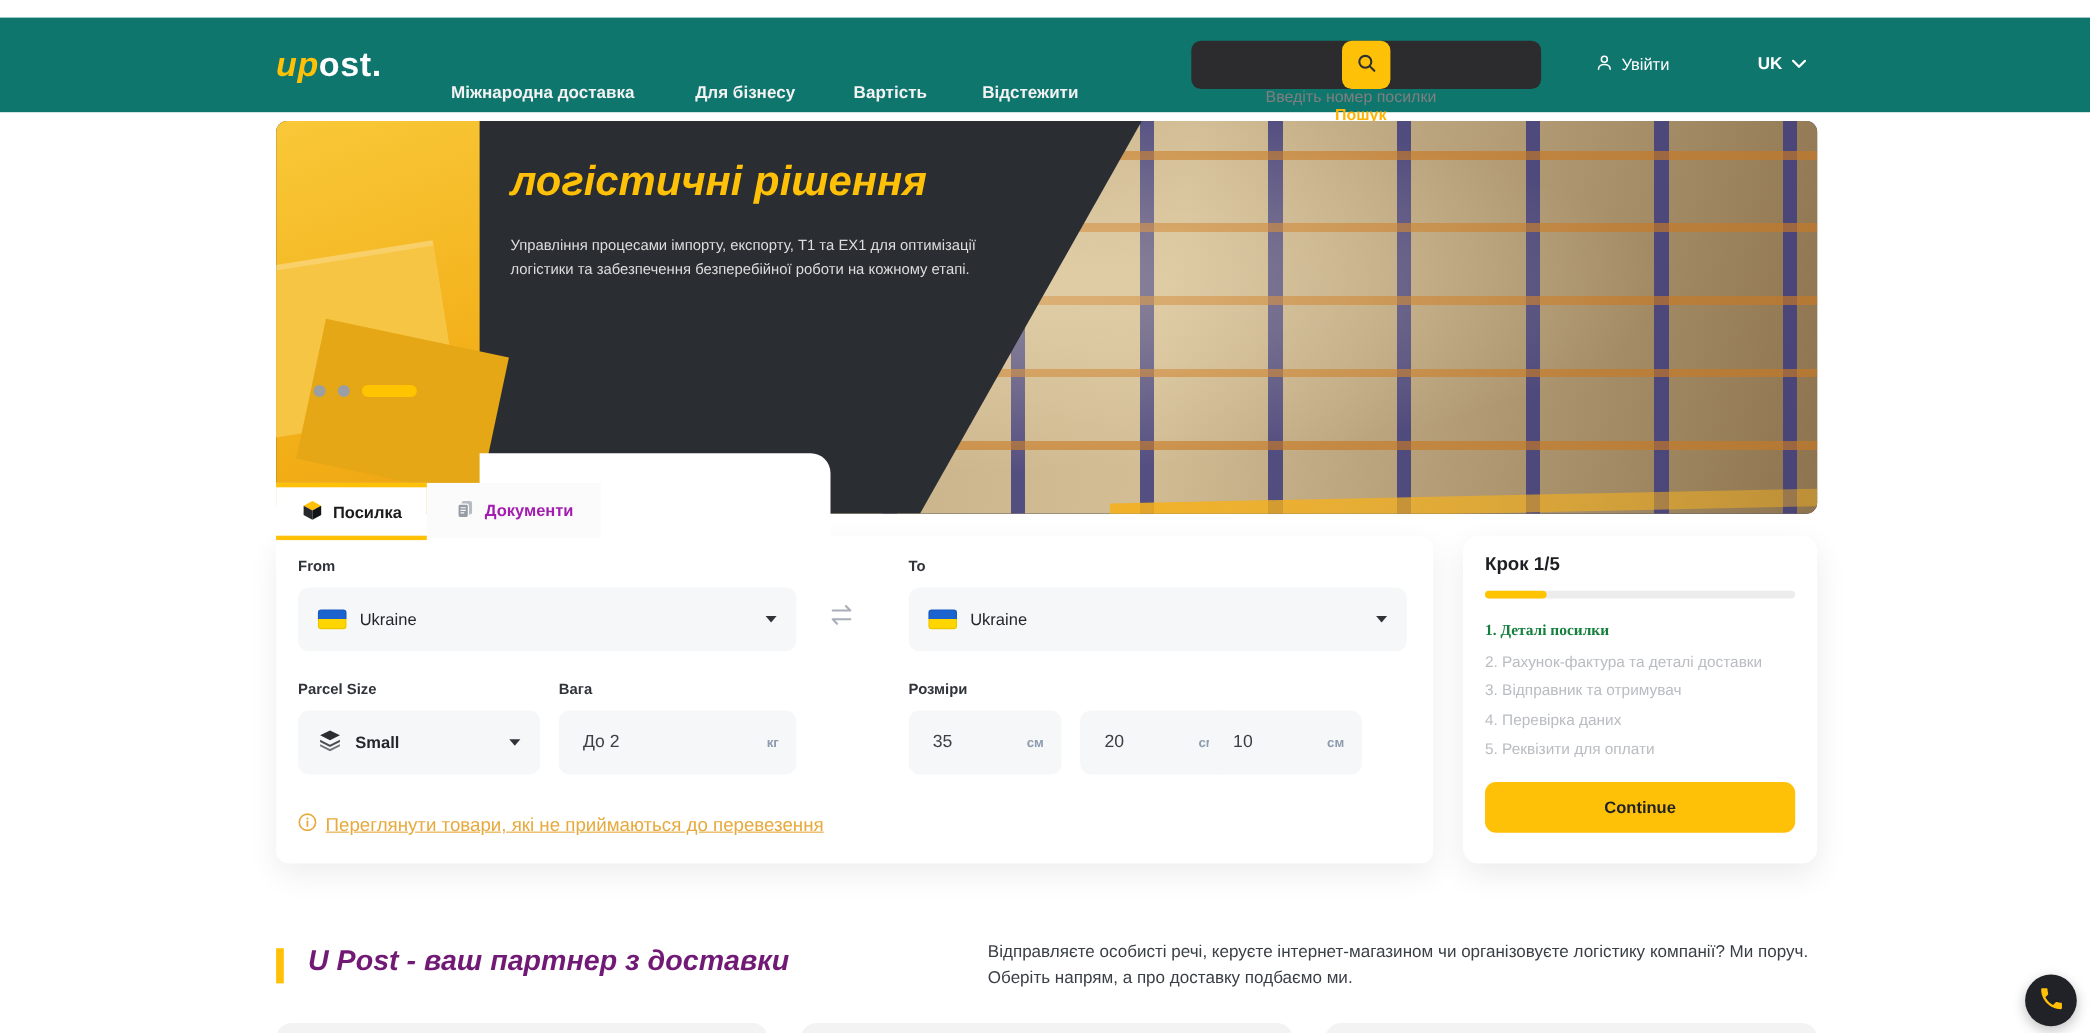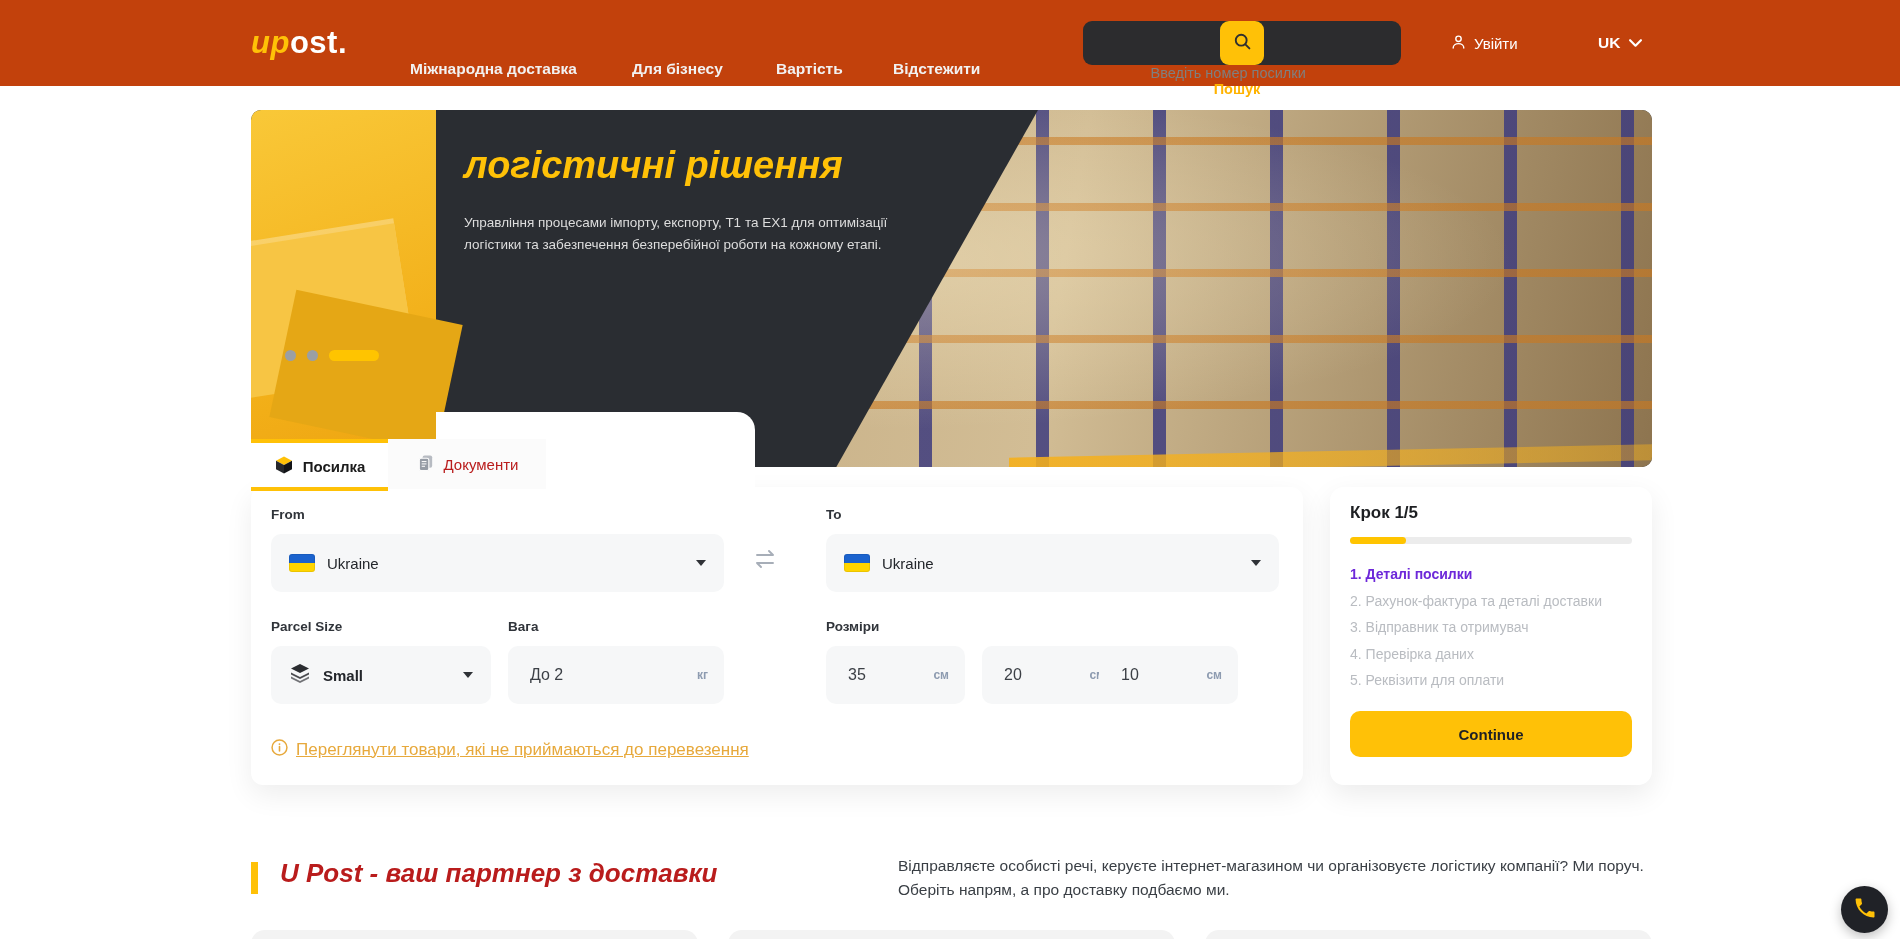--- a/index.html
+++ b/index.html
@@ -1,20 +1,20 @@
 <!DOCTYPE html>
 <html lang="uk"><head>
 <meta charset="utf-8">
 <style>
   * { margin:0; padding:0; box-sizing:border-box; }
   html,body { width:1900px; height:939px; background:#fff; overflow:hidden;
               font-family:"Liberation Sans", sans-serif; }
 
   
-  .navbar { position:absolute; left:0; top:0; width:1900px; height:86px; background:#c2410c; }
+  .navbar { position:absolute; left:0; top:16px; width:1900px; height:86px; background:#0f766e; }
   .logo { position:absolute; left:251px; top:0; height:86px; display:flex; align-items:center;
           font-size:31px; font-weight:800; letter-spacing:.5px; cursor:pointer; }
   .logo .lg-up { color:#FFC107; font-style:italic; }
   .logo .lg-rest { color:#ffffff; }
   .nav-link { position:absolute; top:0; height:86px; display:flex; align-items:center;
               color:#f2f2f2; font-size:15.5px; font-weight:700; cursor:pointer;margin-top:26px; }
   #nl0 { left:410px; } #nl1 { left:632px; } #nl2 { left:776px; } #nl3 { left:893px; }
 
   .search-wrap { position:absolute; left:1083px; top:21px; width:318px; height:44px;
                  background:#2c2c2e; border-radius:9px; display:flex; align-items:center;flex-direction:column; }
@@ -62,21 +62,21 @@
   
   .shelf-back { position:absolute; left:436px; top:412px; width:319px; height:77px;
                 background:#ffffff; border-top-right-radius:18px; z-index:4; }
   .tab-bar { position:absolute; left:251px; top:439px; height:50px; display:flex; z-index:5; }
   .tab { display:flex; align-items:center; justify-content:center; gap:9px; cursor:pointer;
          font-size:15px; height:50px; }
   .tab-active { width:137px; background:#ffffff; border-top:4px solid #FFC107; position:relative;
                 color:#1b1b1b; font-weight:700; }
   .tab-active::after { content:""; position:absolute; left:0; bottom:-2px; width:100%; height:4px;
                        background:#FFC107; }
-  .tab-inactive { width:158px; background:#fbfbfb; color:#b91c1c; font-weight:400; }
+  .tab-inactive { width:158px; background:#fbfbfb; color:#a21caf; font-weight:700; }
 
   
   .form-card { position:absolute; left:251px; top:487px; width:1052px; height:298px; background:#fff;
                border-radius:12px; box-shadow:0 10px 28px rgba(0,0,0,.07); z-index:3; }
   .f-label { position:absolute; font-size:13.5px; font-weight:700; color:#30343a; }
   .field { position:absolute; background:#f6f7f8; border-radius:10px; display:flex;
            align-items:center; height:58px; }
   .select { cursor:pointer; padding:0 18px; }
   .caret { width:0; height:0; border-left:5px solid transparent; border-right:5px solid transparent;
            border-top:6px solid #2f3237; margin-left:auto; }
@@ -95,29 +95,29 @@
 
   
   .steps-card { position:absolute; left:1330px; top:487px; width:322px; height:298px; background:#fff;
                 border-radius:14px; box-shadow:0 10px 28px rgba(0,0,0,.08); z-index:3; }
   .steps-title { position:absolute; left:20px; top:16px; font-size:17px; font-weight:700; color:#1d1f22; }
   .progress { position:absolute; left:20px; top:50px; width:282px; height:7px; background:#ececec;
               border-radius:4px; }
   .progress-fill { width:20%; height:7px; background:#FFC400; border-radius:4px; }
   .steps-list { position:absolute; left:20px; top:74px; list-style:none; }
   .steps-list li { font-size:14px; line-height:26.5px; color:#b9bcc1; font-weight:500; }
-  .steps-list li.current { color:#6d28d9; font-weight:700; }
+  .steps-list li.current { color:#15803d; font-weight:700;font-family:Liberation Serif, serif; }
   .continue-btn { position:absolute; left:20px; top:224px; width:282px; height:46px; background:#FFC107;
                   border:none; border-radius:10px; font-size:15px; font-weight:700; color:#1f2125;
                   cursor:pointer; font-family:inherit; }
 
   
   .sec-bar { position:absolute; left:251px; top:862px; width:7px; height:32px; background:#FFC107; }
   .sec-heading { position:absolute; left:280px; top:858px; font-size:26px; font-weight:700;
-                 font-style:italic; color:#b91c1c; }
+                 font-style:italic; color:#701a75; }
   .sec-desc { position:absolute; left:898px; top:854px; width:760px; font-size:15.5px; color:#3a3f45;
               line-height:1.55; }
 
   .bcard { position:absolute; top:930px; width:447px; height:20px; background:#f3f3f3;
            border-radius:14px 14px 0 0; }
   #bc0 { left:251px; } #bc1 { left:728px; } #bc2 { left:1205px; }
 
   .chat-btn { position:absolute; left:1841px; top:886px; width:47px; height:47px; border-radius:50%;
               background:#202227; border:none; display:flex; align-items:center; justify-content:center;
               cursor:pointer; box-shadow:0 4px 12px rgba(0,0,0,.25); }

